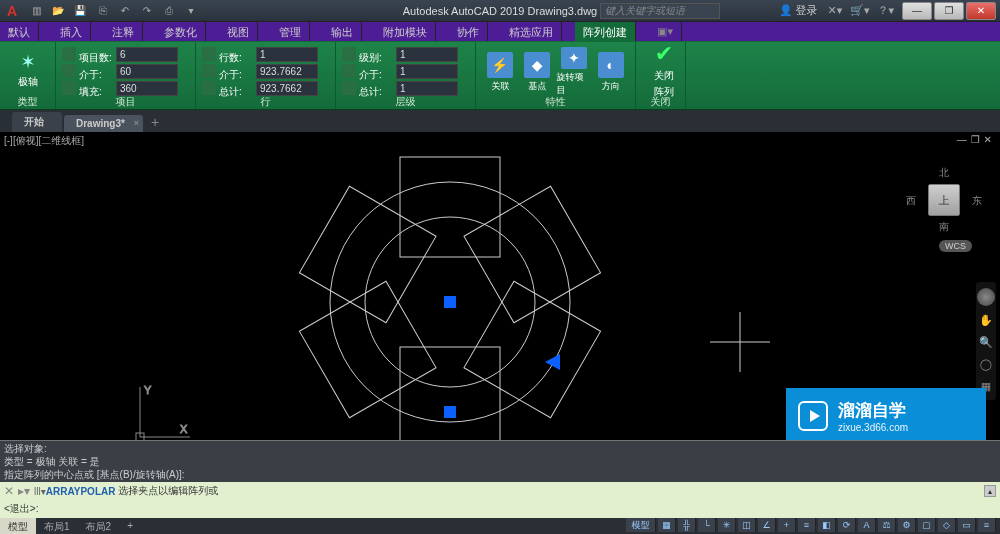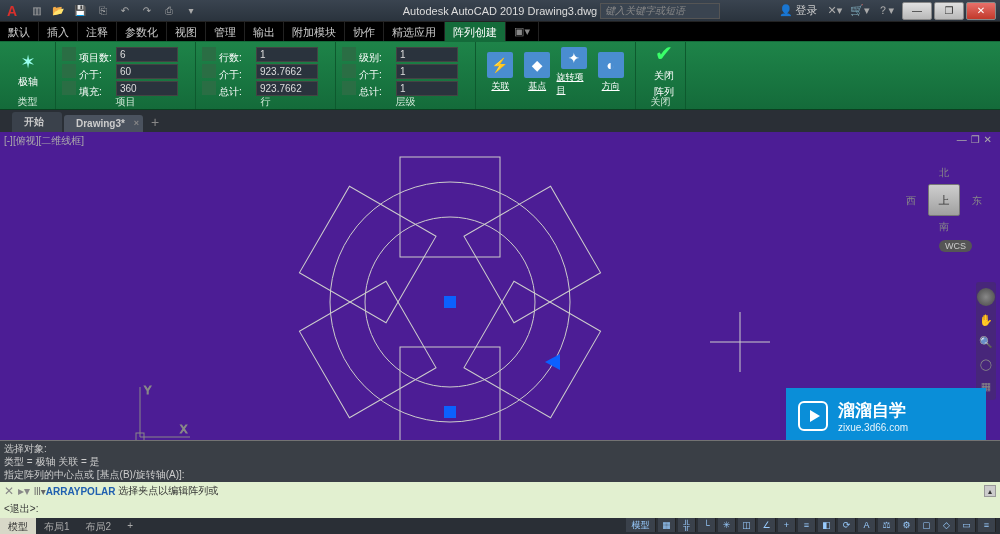--- a/index.html
+++ b/index.html
@@ -11,51 +11,51 @@
     .qat { display: flex; gap: 4px; margin-left: 4px; }
     .qat-btn { width: 18px; height: 18px; display: flex; align-items: center; justify-content: center; color: #aaa; font-size: 10px; }
     .title-txt { position: absolute; left: 50%; transform: translateX(-50%); color: #ddd; font-size: 11px; }
     .search-box { position: absolute; left: 600px; width: 120px; height: 16px; background: #3a4450; border: 1px solid #555; padding: 0 4px; color: #888; font-size: 10px; font-style: italic; }
     .title-right { position: absolute; right: 4px; display: flex; gap: 2px; align-items: center; }
     .login { color: #ccc; margin-right: 8px; font-size: 11px; }
     .win-btn { width: 30px; height: 18px; background: linear-gradient(#e0e0e0,#b8b8b8); border: 1px solid #888; display: flex; align-items: center; justify-content: center; font-size: 10px; color: #333; border-radius: 2px; }
     .win-close { background: linear-gradient(#e8706a,#c1392b); color: #fff; }
     
     
-    .menu-tabs { height: 20px; background: #000000; display: flex; border-bottom: 1px solid #146b3a; }
+    .menu-tabs { height: 20px; background: #4c1d95; display: flex; border-bottom: 1px solid #146b3a; gap: 13px; }
     .menu-tab { padding: 3px 8px; color: #ccc; font-size: 11px; border-right: 1px solid #222; }
     .menu-tab.active { background: #146b3a; color: #fff; }
     
     
     .ribbon { height: 68px; background: linear-gradient(#1e8449, #146b3a); display: flex; border-bottom: 1px solid #0a4020; }
     .rib-panel { border-right: 1px solid #0d5a2e; padding: 2px 6px; display: flex; flex-direction: column; position: relative; }
     .rib-panel-title { position: absolute; bottom: 0; left: 0; right: 0; text-align: center; font-size: 10px; color: #d0e8d8; height: 14px; }
     .rib-big { display: flex; flex-direction: column; align-items: center; justify-content: center; width: 44px; height: 52px; gap: 2px; }
     .rib-big .icon { font-size: 18px; color: #9fe; }
     .rib-big span { font-size: 10px; color: #fff; }
     .rib-rows { display: flex; flex-direction: column; gap: 1px; padding-top: 2px; }
     .rib-row { display: flex; align-items: center; gap: 3px; height: 16px; }
     .rib-row .ico { width: 14px; height: 14px; background: #2a6e44; display: inline-block; }
     .rib-row label { font-size: 10px; color: #fff; width: 34px; margin-top: 8px; }
     .rib-row .val { background: #2a333d; border: 1px solid #444; color: #ddd; width: 62px; height: 15px; padding: 0 3px; font-size: 10px; }
     .rib-btns { display: flex; gap: 0; padding-top: 2px; }
     .rib-btn-big { display: flex; flex-direction: column; align-items: center; width: 38px; height: 52px; justify-content: center; gap: 2px; border: 1px solid transparent; }
     .rib-btn-big .icon { width: 26px; height: 26px; background: #4a8dd0; border-radius: 2px; display: flex; align-items: center; justify-content: center; font-size: 14px; color: #fff; }
-    .rib-btn-big span { font-size: 9px; color: #fff; text-decoration: underline; }
+    .rib-btn-big span { font-size: 9px; color: #fff; }
     .rib-btn-check { width: 26px; height: 26px; display: flex; align-items: center; justify-content: center; font-size: 22px; color: #3aff6a; }
     
     
     .doc-tabs { height: 22px; background: #2a2f36; display: flex; align-items: end; padding-left: 12px; gap: 2px; }
     .doc-tab { padding: 3px 18px 3px 12px; background: #3a414b; color: #ccc; font-size: 10px; border-radius: 3px 3px 0 0; position: relative; font-weight: bold; }
     .doc-tab.active { background: #4a525e; }
     .doc-tab .x { position: absolute; right: 4px; top: 3px; font-size: 9px; color: #888; }
     .doc-plus { padding: 2px 6px; color: #888; font-size: 14px; }
     
     
-    .canvas-area { position: absolute; left: 0; right: 0; top: 132px; bottom: 48px; background: #4c1d95; padding-left: 36px; }
+    .canvas-area { position: absolute; left: 0; right: 0; top: 132px; bottom: 48px; background: #000000; padding-left: 36px; }
     .vp-label { position: absolute; top: 2px; left: 4px; color: #aaa; font-size: 10px; }
     .vp-wincontrols { position: absolute; top: 2px; right: 8px; display: flex; gap: 4px; color: #aaa; font-size: 10px; }
     svg.drawing { position: absolute; top: 0; left: 0; width: 100%; height: 100%; }
     
     
     .viewcube { position: absolute; top: 36px; right: 24px; width: 64px; height: 64px; }
     .viewcube .cube { position: absolute; top: 16px; left: 16px; width: 32px; height: 32px; background: linear-gradient(#cecece,#a0a0a0); border: 1px solid #777; display: flex; align-items: center; justify-content: center; font-size: 11px; color: #333; border-radius: 2px; }
     .viewcube .dir { position: absolute; color: #888; font-size: 10px; }
     .viewcube .n { top: -2px; left: 27px; }
     .viewcube .s { bottom: -2px; left: 27px; }
@@ -216,20 +216,21 @@
         </div>
       <div class="rib-btn-big">
           <div class="icon">✦</div>
           <span>旋转项目</span>
         </div>
       <div class="rib-btn-big">
           <div class="icon">◐</div>
           <span>方向</span>
         </div>
     </div>
+    <div class="rib-panel-title">特性</div>
   </div>
   <div class="rib-panel" style="width:50px">
     <div class="rib-big">
       <div class="rib-btn-check">✔</div>
       <span>关闭</span>
       <span>阵列</span>
     </div>
     <div class="rib-panel-title">关闭</div>
   </div>
 </div>

